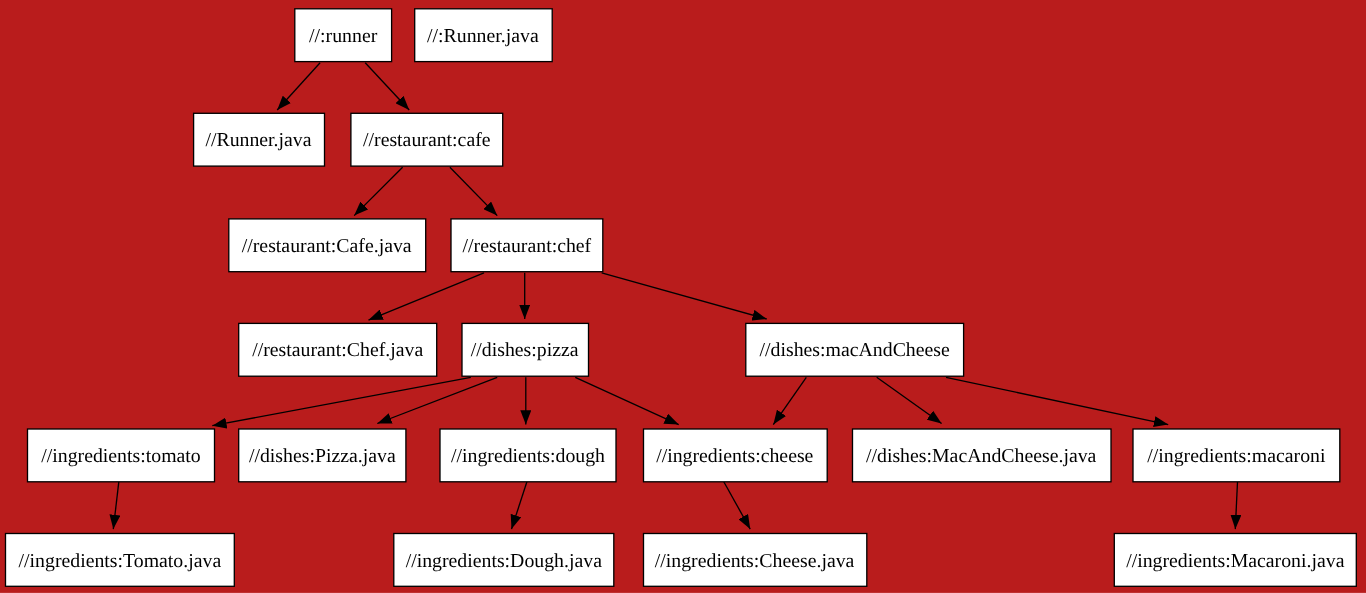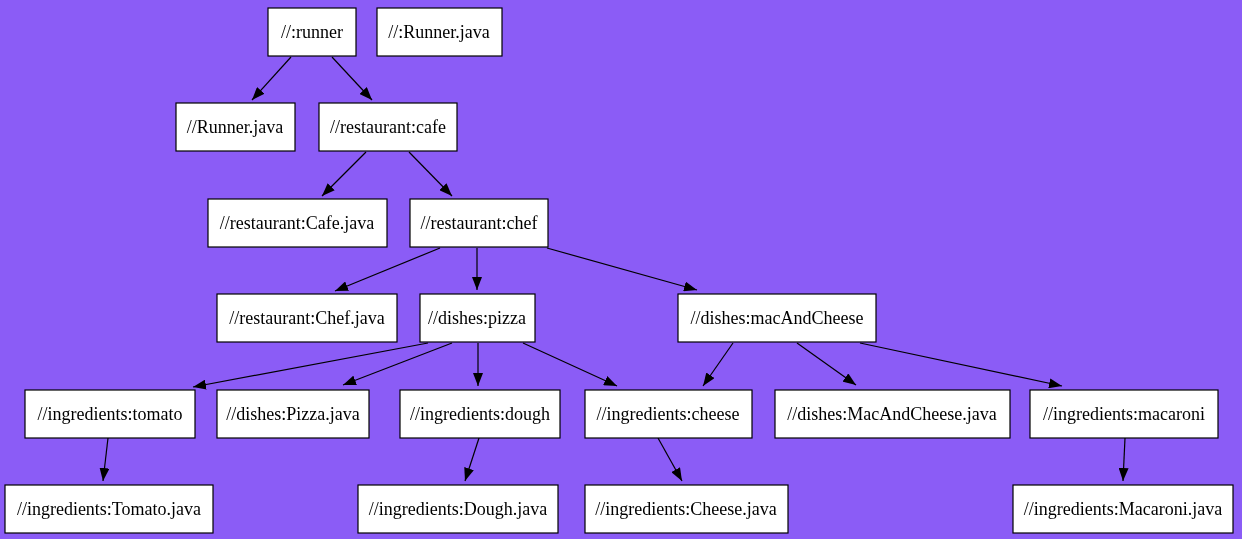--- a/index.html
+++ b/index.html
@@ -4,21 +4,21 @@
 <style>
   html, body {
     margin: 0;
     padding: 0;
     background: #ffffff;
   }
   .canvas {
     position: relative;
     width: 1242px;
     height: 539px;
-    background: #8b5cf6;
+    background: #b91c1c;
     font-family: "Liberation Serif", "DejaVu Serif", serif;
   }
   svg { display: block; }
   .node-box {
     fill: #ffffff;
     stroke: #000000;
     stroke-width: 1.2;
   }
   .node-label {
     fill: #000000;

